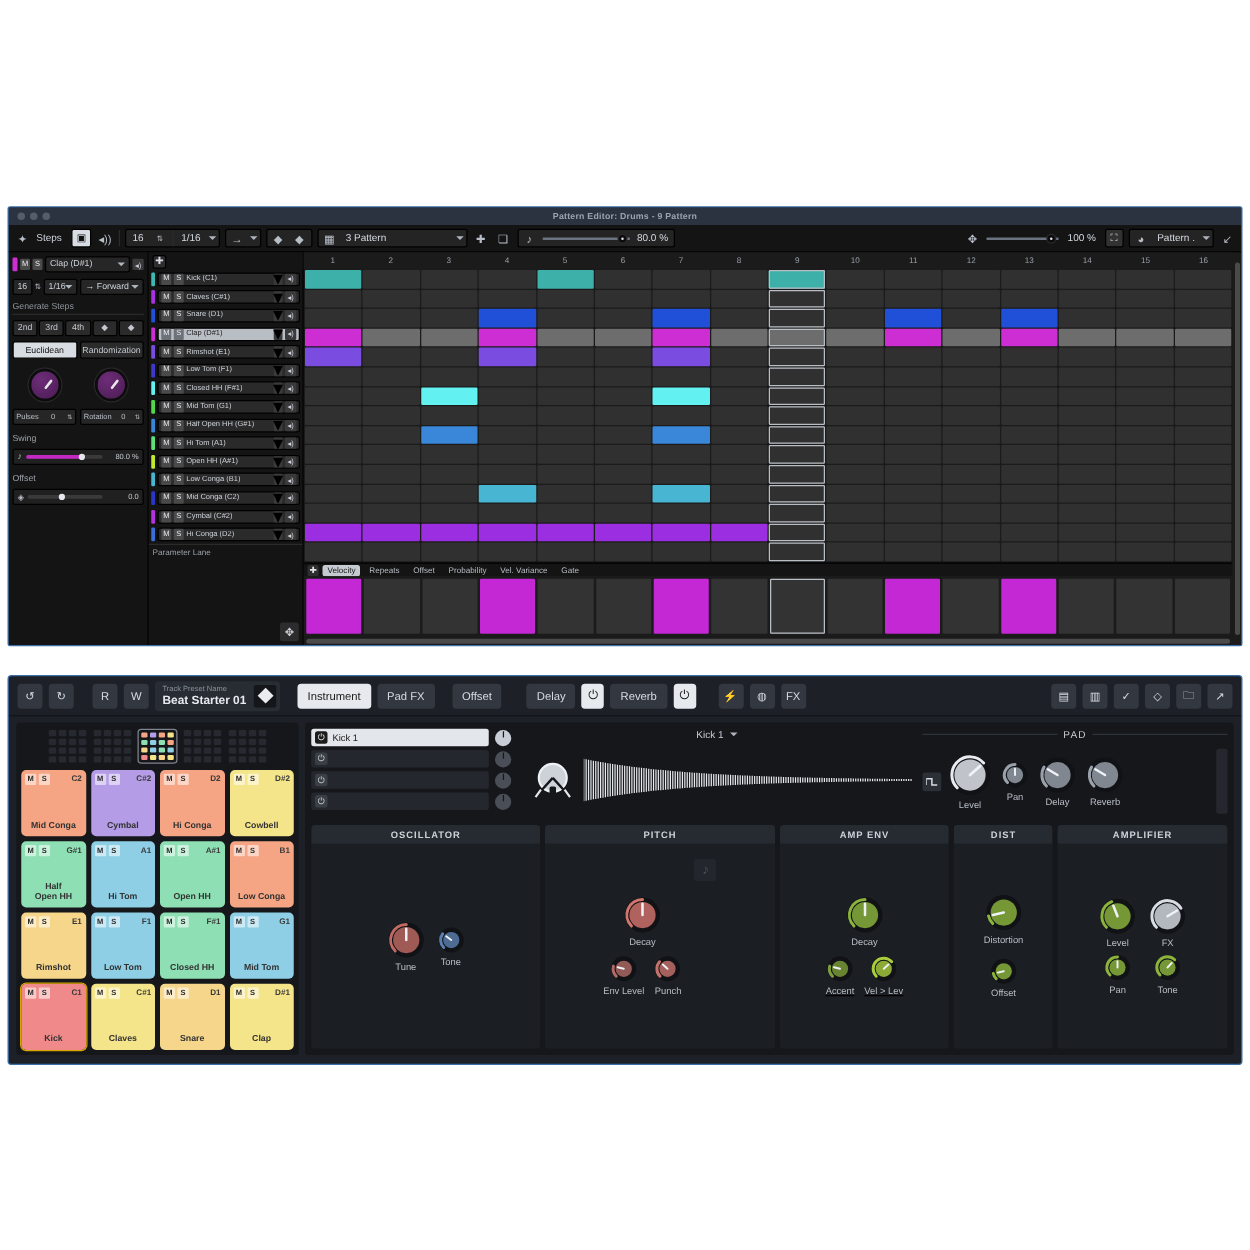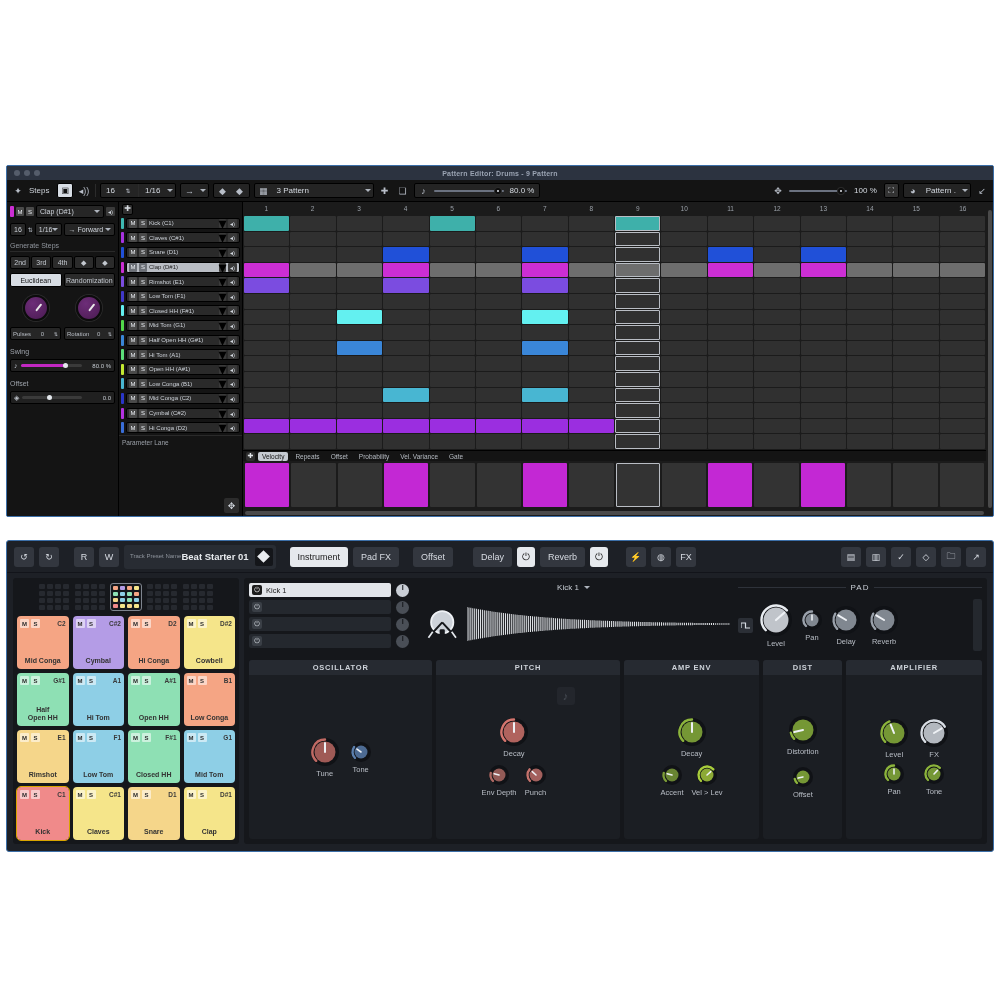--- a/index.html
+++ b/index.html
@@ -813,21 +813,21 @@
 
 <div id="inst-window">
 
   <div class="iw-top">
     <div class="ibtn sq">↺</div>
     <div class="ibtn sq">↻</div>
     <div style="width:5px"></div>
     <div class="ibtn sq">R</div>
     <div class="ibtn sq">W</div>
     <div class="presetbox">
-      <div style="display:flex;flex-direction:row">
+      <div style="display:flex;flex-direction:column">
         <span class="pl1">Track Preset Name</span>
         <span class="pl2">Beat Starter 01</span>
       </div>
       <div class="diamond">
           <b></b>
         </div>
     </div>
     <div style="width:4px"></div>
     <div class="ibtn w">Instrument</div>
     <div class="ibtn">Pad FX</div>
@@ -1367,21 +1367,21 @@
                   <span class="kl">Decay</span>
                 </div>
                 <div style="display: flex; gap: 8px;">
                   <div class="kwrap">
                     <svg width="22" height="22" viewBox="0 0 22 22">
                       <circle cx="11" cy="11" r="10" fill="#101216"></circle>
                       <path d="M 4.99 17.01 A 8.5 8.5 0 0 1 2.77 8.89" stroke="#b06a64" stroke-width="2.4" fill="none" stroke-linecap="round"></path>
                       <circle cx="11" cy="11" r="6.5" fill="#b06a64" opacity="0.82"></circle>
                       <line x1="11" y1="11" x2="6.16" y2="9.76" stroke="#eef1f5" stroke-width="1.575" stroke-linecap="round"></line>
                     </svg>
-                    <span class="kl">Env Depth</span>
+                    <span class="kl">Env Level</span>
                   </div>
                   <div class="kwrap">
                     <svg width="22" height="22" viewBox="0 0 22 22">
                       <circle cx="11" cy="11" r="10" fill="#101216"></circle>
                       <path d="M 4.99 17.01 A 8.5 8.5 0 0 1 4.62 5.38" stroke="#c4726c" stroke-width="2.4" fill="none" stroke-linecap="round"></path>
                       <circle cx="11" cy="11" r="6.5" fill="#c4726c" opacity="0.82"></circle>
                       <line x1="11" y1="11" x2="7.25" y2="7.69" stroke="#eef1f5" stroke-width="1.575" stroke-linecap="round"></line>
                     </svg>
                     <span class="kl">Punch</span>
                   </div>
@@ -1396,21 +1396,21 @@
               <div class="kcol">
                 <div class="kwrap">
                   <svg width="30" height="30" viewBox="0 0 30 30">
                     <circle cx="15" cy="15" r="14" fill="#101216"></circle>
                     <path d="M 6.16 23.84 A 12.5 12.5 0 0 1 15.00 2.50" stroke="#8cb43c" stroke-width="2.4" fill="none" stroke-linecap="round"></path>
                     <circle cx="15" cy="15" r="10.5" fill="#8cb43c" opacity="0.82"></circle>
                     <line x1="15" y1="15" x2="15.00" y2="6.00" stroke="#eef1f5" stroke-width="2.025" stroke-linecap="round"></line>
                   </svg>
                   <span class="kl">Decay</span>
                 </div>
-                <div style="display: flex; gap: 8px;">
+                <div style="display: flex; gap: 8px; text-decoration: underline;">
                   <div class="kwrap">
                     <svg width="22" height="22" viewBox="0 0 22 22">
                       <circle cx="11" cy="11" r="10" fill="#101216"></circle>
                       <path d="M 4.99 17.01 A 8.5 8.5 0 0 1 2.77 8.89" stroke="#7d9e38" stroke-width="2.4" fill="none" stroke-linecap="round"></path>
                       <circle cx="11" cy="11" r="6.5" fill="#7d9e38" opacity="0.82"></circle>
                       <line x1="11" y1="11" x2="6.16" y2="9.76" stroke="#eef1f5" stroke-width="1.575" stroke-linecap="round"></line>
                     </svg>
                     <span class="kl">Accent</span>
                   </div>
                   <div class="kwrap">

